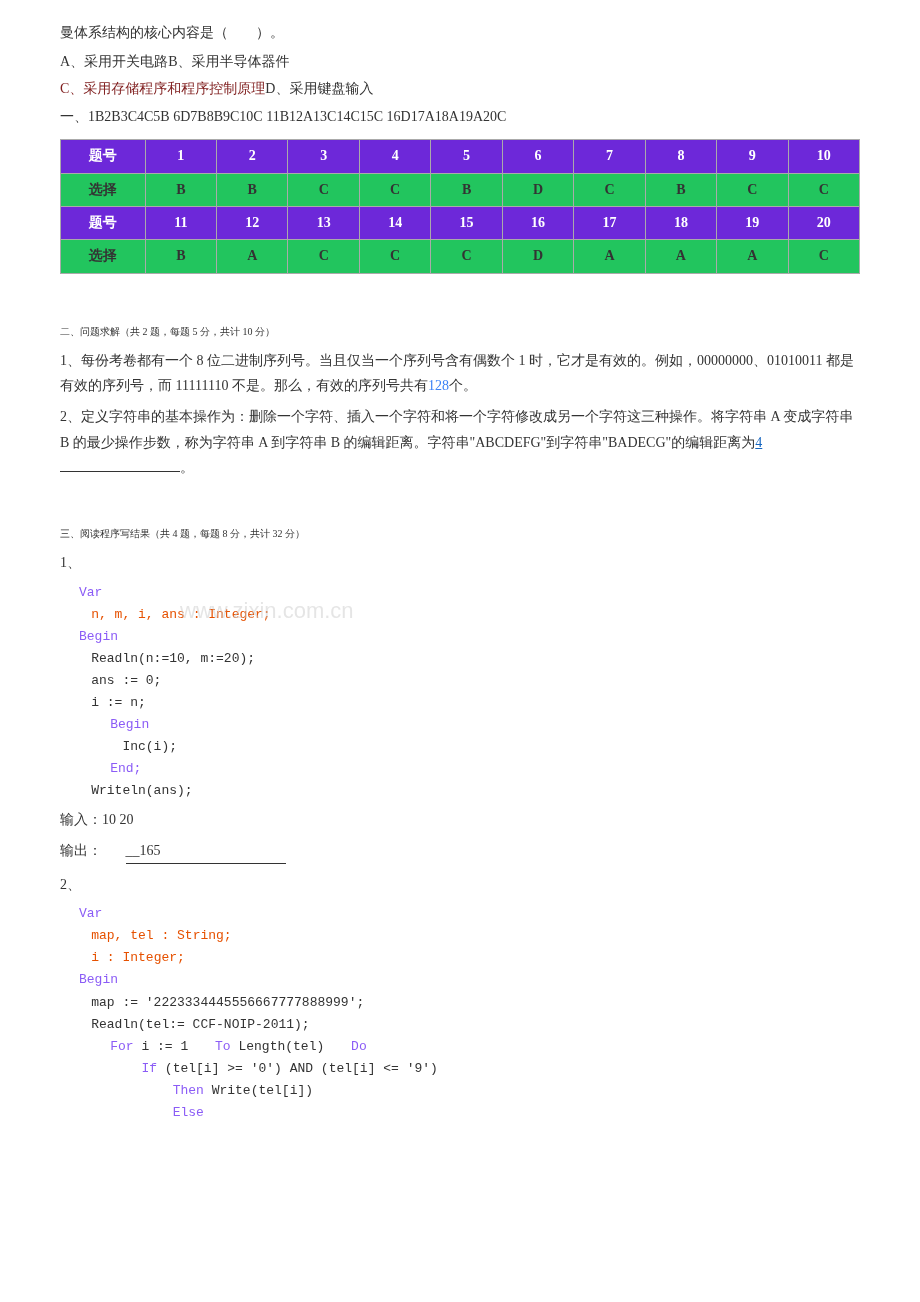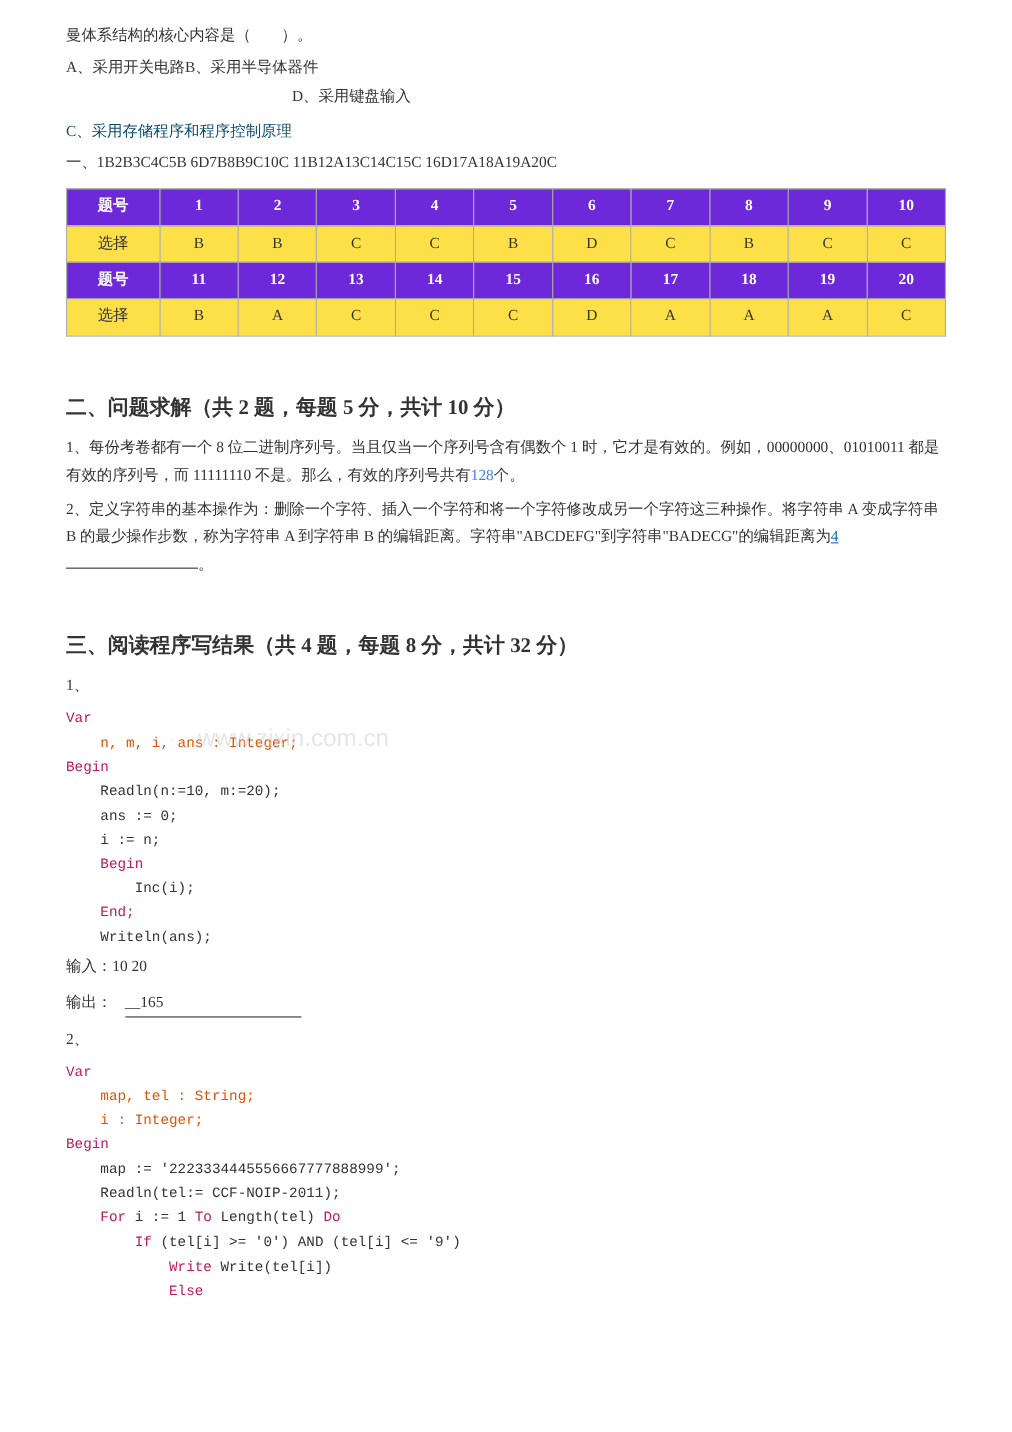--- a/index.html
+++ b/index.html
@@ -6,82 +6,81 @@
     body {
       font-family: "SimSun", "宋体", serif;
       font-size: 14px;
       color: #333;
       background: #fff;
       width: 920px;
       padding: 20px 60px;
       line-height: 1.6;
     }
     .section-title {
-      font-weight: bold;
-      font-size: 19px;
+      font-weight: normal;
+      font-size: 10px;
       margin: 18px 0 8px 0;
     }
     .question-text {
       margin-bottom: 6px;
       line-height: 1.8;
     }
     .options-row {
       display: flex;
       margin-bottom: 4px;
     }
     .option-link {
-      color: #0c4a6e;
+      color: #7f1d1d;
       text-decoration: none;
-      margin-top: 32px;
     }
     .answer-table {
       border-collapse: collapse;
       margin: 10px 0;
       width: 100%;
     }
     .answer-table td, .answer-table th {
       border: 1px solid #aaa;
       text-align: center;
       padding: 5px 8px;
       min-width: 38px;
       font-size: 14px;
     }
     .answer-table .header-row td {
       background: #6d28d9;
       color: #fff;
       font-weight: bold;
     }
     .answer-table .value-row td {
-      background: #fde047;
-      font-weight: normal;
+      background: #22c55e;
+      font-weight: bold;
     }
     .highlight-blue { color: #3b82f6; }
     .underline-answer {
       text-decoration: underline;
       color: #1565c0;
     }
     .code-block {
       font-family: "Courier New", Courier, monospace;
       font-size: 13px;
       line-height: 1.7;
       margin: 4px 0;
     }
-    .code-blue { color: #be185d; }
+    .code-blue { color: #8b5cf6; margin-left: 19px; }
     .code-orange { color: #e65100; }
     .fill-blank {
       display: inline-block;
       min-width: 120px;
       border-bottom: 1px solid #333;
       text-align: center;
     }
     .output-underline {
       display: inline-block;
       min-width: 160px;
       border-bottom: 1px solid #333;
-      margin-left: 8px;
+      margin-left: 20px;
     }
     p { margin-bottom: 4px; }
   </style>
 </head>
 <body>
 
 
 
 
 <p class="question-text">曼体系结构的核心内容是（　　）。</p>
@@ -199,18 +198,18 @@
 
 <div class="code-block">
   <div><span class="code-blue">Var</span></div>
   <div>&nbsp;&nbsp;&nbsp;&nbsp;<span class="code-orange">map, tel : String;</span></div>
   <div>&nbsp;&nbsp;&nbsp;&nbsp;<span class="code-orange">i : Integer;</span></div>
   <div><span class="code-blue">Begin</span></div>
   <div>&nbsp;&nbsp;&nbsp;&nbsp;map := '2223334445556667777888999';</div>
   <div>&nbsp;&nbsp;&nbsp;&nbsp;Readln(tel:= CCF-NOIP-2011);</div>
   <div>&nbsp;&nbsp;&nbsp;&nbsp;<span class="code-blue">For</span> i := 1 <span class="code-blue">To</span> Length(tel) <span class="code-blue">Do</span></div>
   <div>&nbsp;&nbsp;&nbsp;&nbsp;&nbsp;&nbsp;&nbsp;&nbsp;<span class="code-blue">If</span> (tel[i] &gt;= '0') AND (tel[i] &lt;= '9')</div>
-  <div>&nbsp;&nbsp;&nbsp;&nbsp;&nbsp;&nbsp;&nbsp;&nbsp;&nbsp;&nbsp;&nbsp;&nbsp;<span class="code-blue">Write</span> Write(tel[i])</div>
+  <div>&nbsp;&nbsp;&nbsp;&nbsp;&nbsp;&nbsp;&nbsp;&nbsp;&nbsp;&nbsp;&nbsp;&nbsp;<span class="code-blue">Then</span> Write(tel[i])</div>
   <div>&nbsp;&nbsp;&nbsp;&nbsp;&nbsp;&nbsp;&nbsp;&nbsp;&nbsp;&nbsp;&nbsp;&nbsp;<span class="code-blue">Else</span></div>
 </div>
 
 
 
 
 </body></html>

